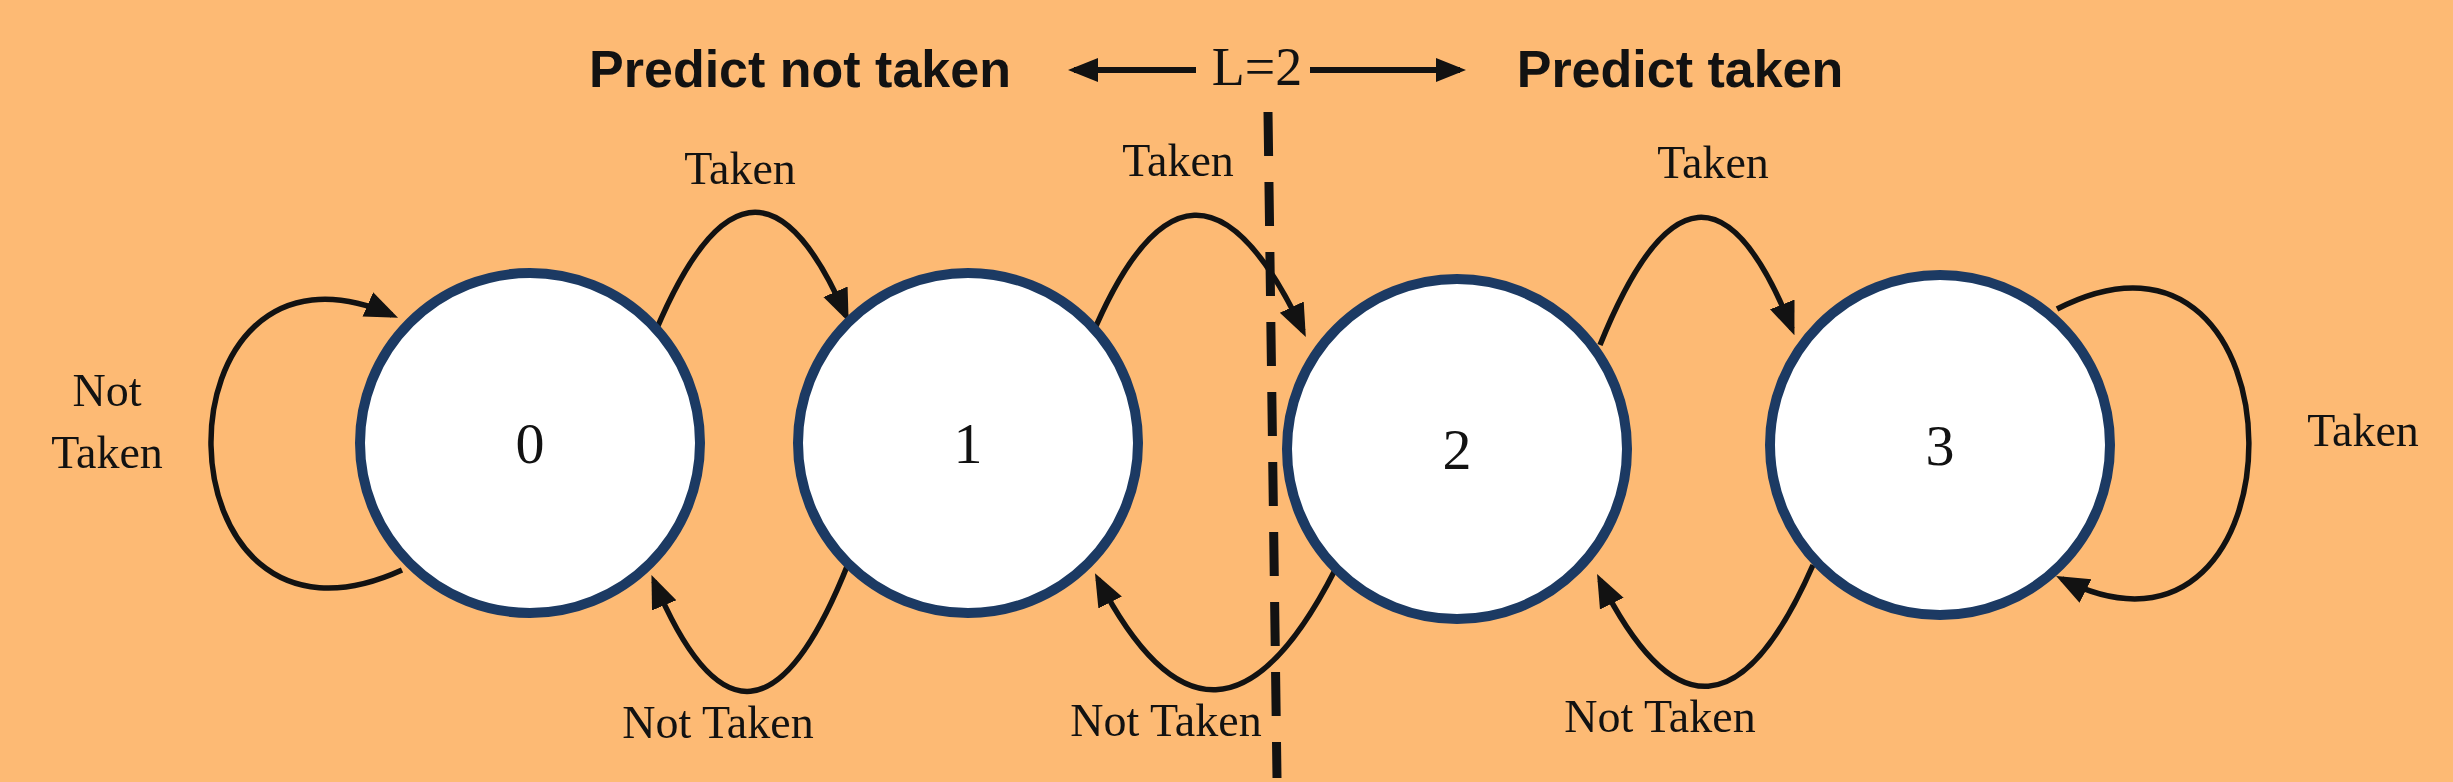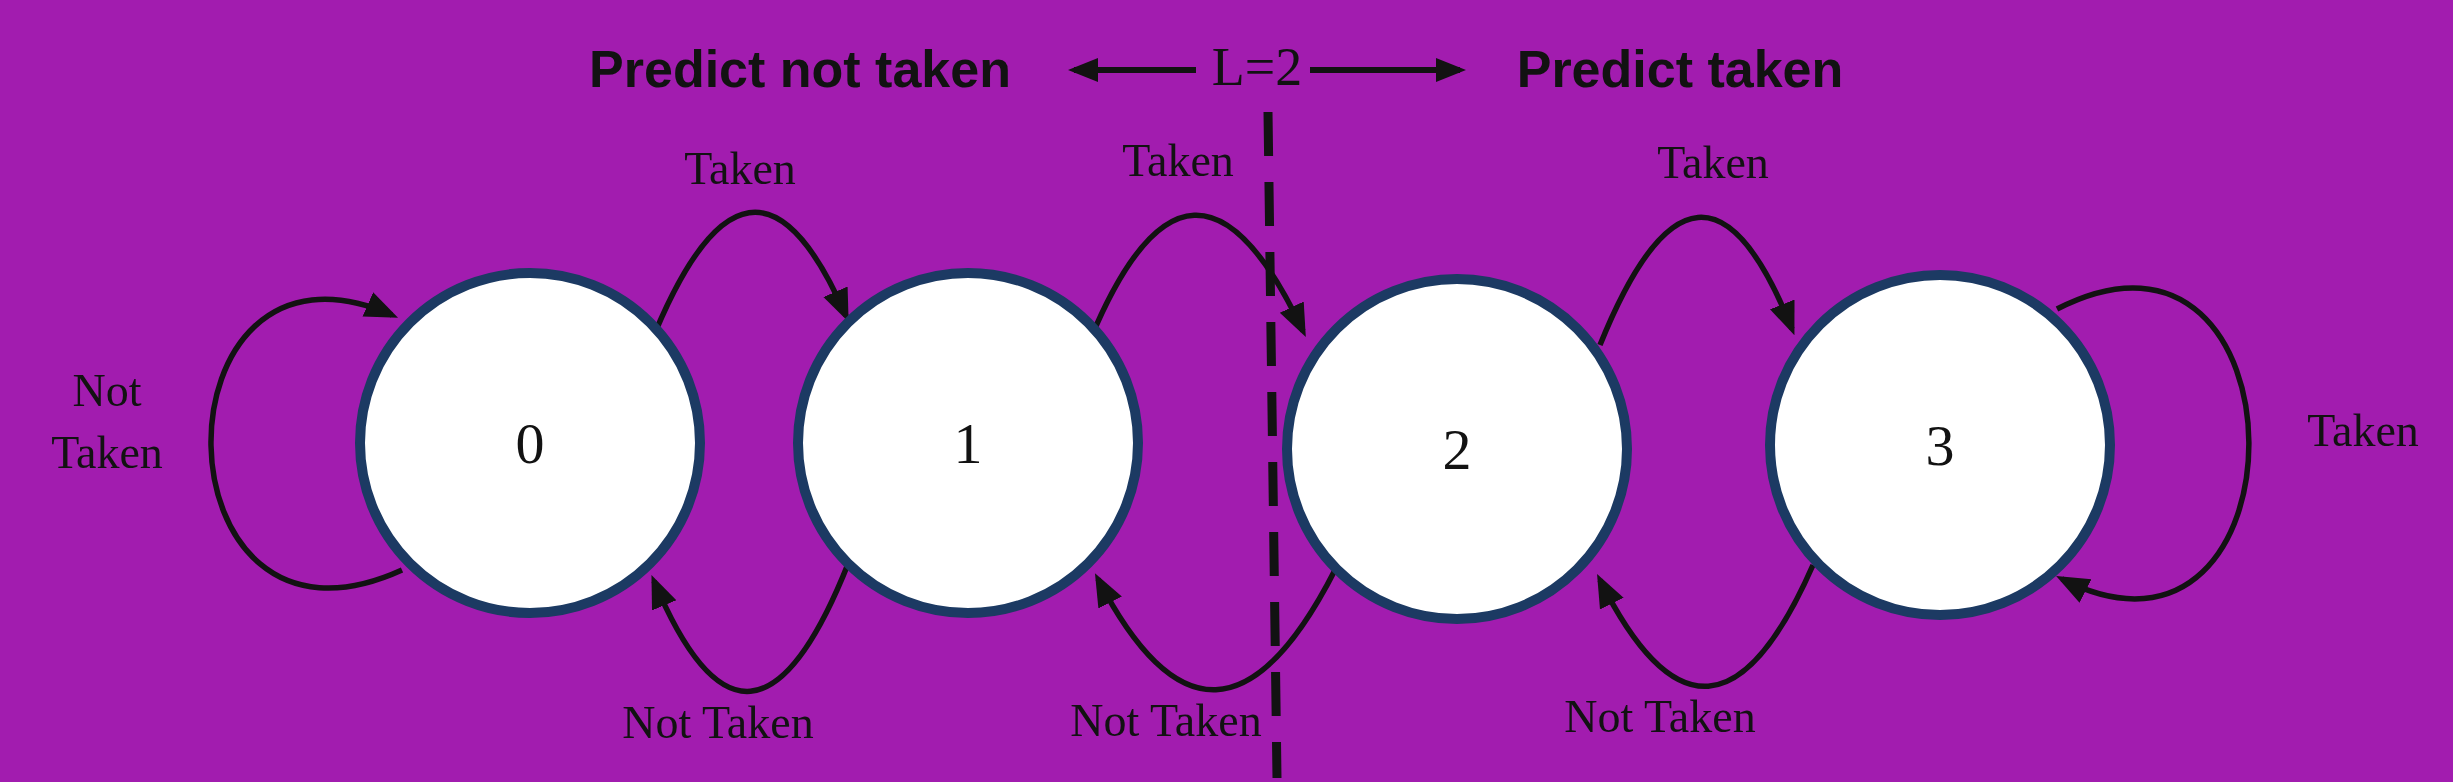--- a/index.html
+++ b/index.html
@@ -1,17 +1,17 @@
 <!DOCTYPE html>
 <html><head>
 <meta charset="utf-8">
 <style>
   html, body { margin: 0; padding: 0; background: #ffffff; }
   .canvas {
-    width: 2453px; height: 782px; background: #a21caf;
+    width: 2453px; height: 782px; background: #fdba74;
     position: relative; overflow: hidden;
   }
   svg { display: block; }
   text { fill: #121212; }
   .hdr {
     font-family: "Liberation Sans", "DejaVu Sans", sans-serif;
     font-size: 52px; font-weight: 600;
   }
   .lres {
     font-family: "Liberation Serif", "DejaVu Serif", serif;

